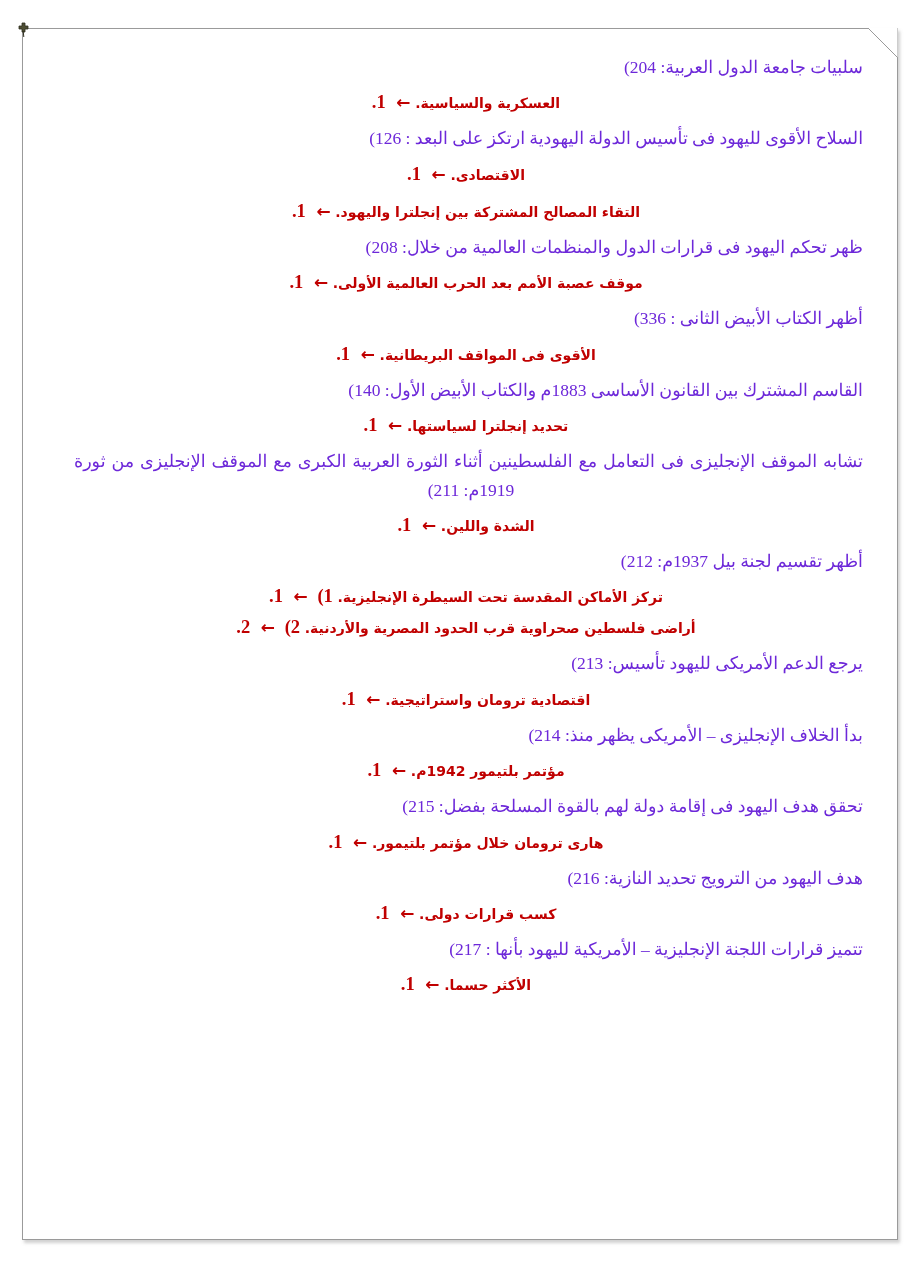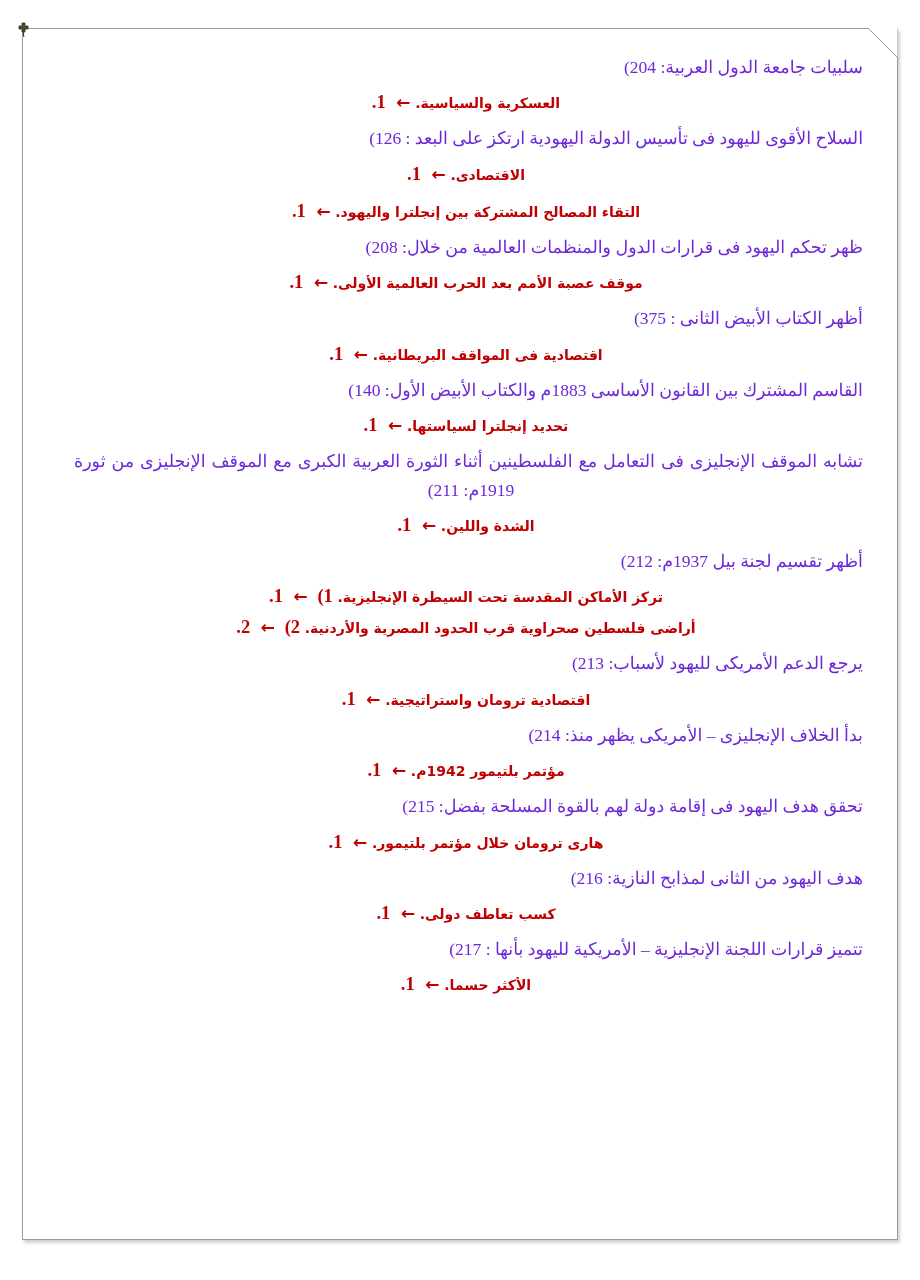--- a/index.html
+++ b/index.html
@@ -209,23 +209,23 @@
       </div>
 
       <div class="qa-block">
         <p class="question"><span class="q-text">ظهر تحكم اليهود فى قرارات الدول والمنظمات العالمية من خلال:</span> <span class="q-num">(208</span></p>
         <ul class="answer-list">
           <li class="answer-li"><span class="ans-text">موقف عصبة الأمم بعد الحرب العالمية الأولى.</span> <span class="ans-arrow">←</span> <span class="ans-marker">.1</span></li>
         </ul>
       </div>
 
       <div class="qa-block">
-        <p class="question"><span class="q-text">أظهر الكتاب الأبيض الثانى :</span> <span class="q-num">(375</span></p>
-        <ul class="answer-list">
-          <li class="answer-li"><span class="ans-text">اقتصادية فى المواقف البريطانية.</span> <span class="ans-arrow">←</span> <span class="ans-marker">.1</span></li>
+        <p class="question"><span class="q-text">أظهر الكتاب الأبيض الثانى :</span> <span class="q-num">(336</span></p>
+        <ul class="answer-list">
+          <li class="answer-li"><span class="ans-text">الأقوى فى المواقف البريطانية.</span> <span class="ans-arrow">←</span> <span class="ans-marker">.1</span></li>
         </ul>
       </div>
 
       <div class="qa-block">
         <p class="question"><span class="q-text">القاسم المشترك بين القانون الأساسى 1883م والكتاب الأبيض الأول:</span> <span class="q-num">(140</span></p>
         <ul class="answer-list">
           <li class="answer-li"><span class="ans-text">تحديد إنجلترا لسياستها.</span> <span class="ans-arrow">←</span> <span class="ans-marker">.1</span></li>
         </ul>
       </div>
 
@@ -238,44 +238,44 @@
 
       <div class="qa-block">
         <p class="question"><span class="q-text">أظهر تقسيم لجنة بيل 1937م:</span> <span class="q-num">(212</span></p>
         <ul class="answer-list">
           <li class="answer-li"><span class="ans-text">تركز الأماكن المقدسة تحت السيطرة الإنجليزية.</span> <span class="ans-prefix">(1</span> <span class="ans-arrow">←</span> <span class="ans-marker">.1</span></li>
           <li class="answer-li"><span class="ans-text">أراضى فلسطين صحراوية قرب الحدود المصرية والأردنية.</span> <span class="ans-prefix">(2</span> <span class="ans-arrow">←</span> <span class="ans-marker">.2</span></li>
         </ul>
       </div>
 
       <div class="qa-block">
-        <p class="question"><span class="q-text">يرجع الدعم الأمريكى لليهود لأسباب:</span> <span class="q-num">(213</span></p>
+        <p class="question"><span class="q-text">يرجع الدعم الأمريكى لليهود تأسيس:</span> <span class="q-num">(213</span></p>
         <ul class="answer-list">
           <li class="answer-li"><span class="ans-text">اقتصادية ترومان واستراتيجية.</span> <span class="ans-arrow">←</span> <span class="ans-marker">.1</span></li>
         </ul>
       </div>
 
       <div class="qa-block">
         <p class="question"><span class="q-text">بدأ الخلاف الإنجليزى – الأمريكى يظهر منذ:</span> <span class="q-num">(214</span></p>
         <ul class="answer-list">
           <li class="answer-li"><span class="ans-text">مؤتمر بلتيمور 1942م.</span> <span class="ans-arrow">←</span> <span class="ans-marker">.1</span></li>
         </ul>
       </div>
 
       <div class="qa-block">
         <p class="question"><span class="q-text">تحقق هدف اليهود فى إقامة دولة لهم بالقوة المسلحة بفضل:</span> <span class="q-num">(215</span></p>
         <ul class="answer-list">
           <li class="answer-li"><span class="ans-text">هارى ترومان خلال مؤتمر بلتيمور.</span> <span class="ans-arrow">←</span> <span class="ans-marker">.1</span></li>
         </ul>
       </div>
 
       <div class="qa-block">
-        <p class="question"><span class="q-text">هدف اليهود من الثانى لمذابح النازية:</span> <span class="q-num">(216</span></p>
-        <ul class="answer-list">
-          <li class="answer-li"><span class="ans-text">كسب تعاطف دولى.</span> <span class="ans-arrow">←</span> <span class="ans-marker">.1</span></li>
+        <p class="question"><span class="q-text">هدف اليهود من الترويج تحديد النازية:</span> <span class="q-num">(216</span></p>
+        <ul class="answer-list">
+          <li class="answer-li"><span class="ans-text">كسب قرارات دولى.</span> <span class="ans-arrow">←</span> <span class="ans-marker">.1</span></li>
         </ul>
       </div>
 
       <div class="qa-block">
         <p class="question"><span class="q-text">تتميز قرارات اللجنة الإنجليزية – الأمريكية لليهود بأنها :</span> <span class="q-num">(217</span></p>
         <ul class="answer-list">
           <li class="answer-li"><span class="ans-text">الأكثر حسما.</span> <span class="ans-arrow">←</span> <span class="ans-marker">.1</span></li>
         </ul>
       </div>
 

